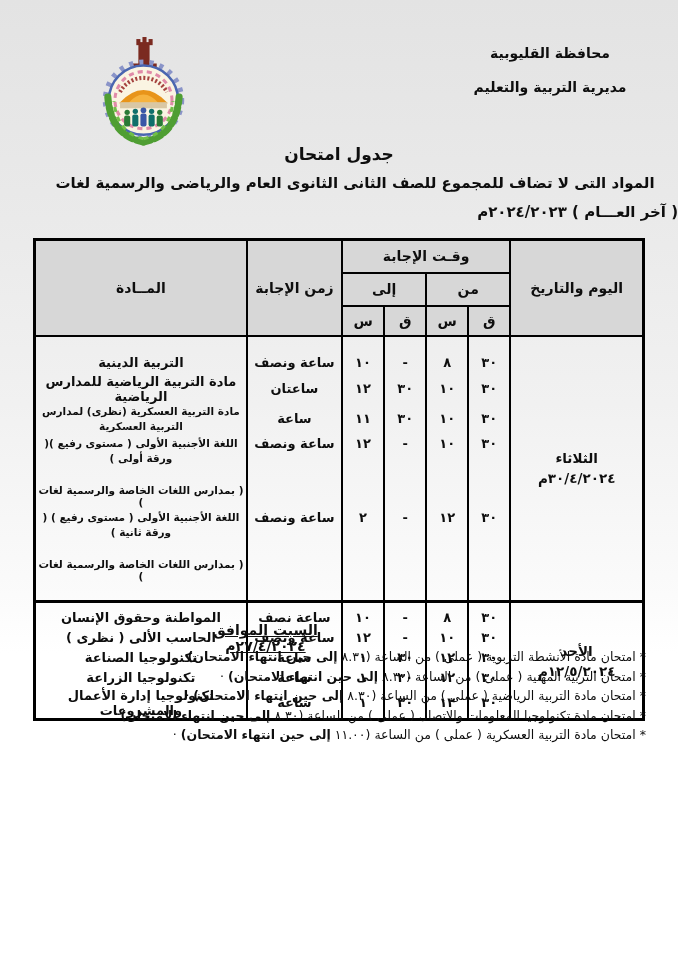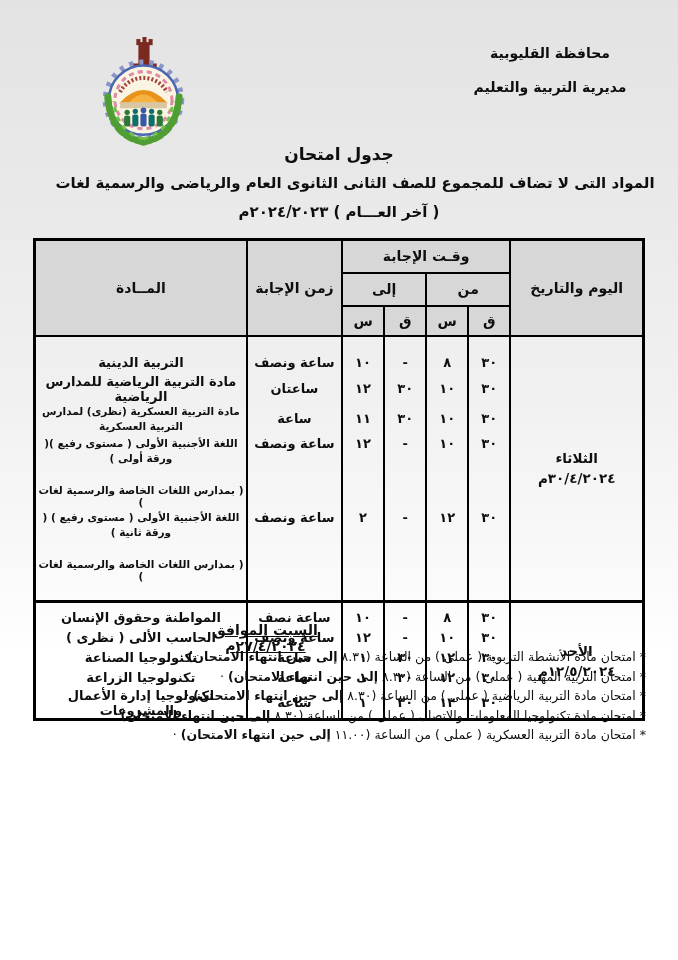--- a/index.html
+++ b/index.html
@@ -7,21 +7,21 @@
   .page{position:relative;width:678px;height:960px;margin:0 auto;overflow:hidden;
         background:linear-gradient(180deg,#e3e3e3 0%,#e9e9e9 20%,#f1f1f1 42%,#fbfbfb 62%,#ffffff 68%,#ffffff 100%);}
   
   .org{position:absolute;top:36px;right:18px;width:220px;text-align:center;font-size:14px;font-weight:700;line-height:34px;white-space:nowrap;}
   .org .u{text-decoration:underline;}
   
   .emblem{position:absolute;top:36px;left:86px;width:118px;height:112px;}
   
   .t1{position:absolute;top:144px;left:0;width:100%;text-align:center;font-size:17px;font-weight:700;}
   .t2{position:absolute;top:174px;left:16px;width:100%;text-align:center;font-size:15px;font-weight:700;}
-  .t3{position:absolute;top:203px;left:0;width:100%;text-align:center;font-size:15px;font-weight:700;}
+  .t3{position:absolute;top:203px;left:0;width:100%;text-align:right;font-size:15px;font-weight:700;}
   
   .tblwrap{position:absolute;top:238px;left:33px;width:612px;}
   table{border-collapse:collapse;table-layout:fixed;width:612px;border:3px solid #000;}
   th{border:2px solid #000;background:#d7d7d7;font-weight:700;padding:0;font-size:14px;}
   thead tr.hr1{height:33px;}
   thead tr.hr2{height:33px;}
   thead tr.hr3{height:30px;}
   tbody td{border-left:2px solid #000;border-right:2px solid #000;border-top:0;border-bottom:0;
            padding:0;text-align:center;vertical-align:middle;font-weight:700;font-size:13px;}
   tr.bstart td{border-top:3px solid #000;}

